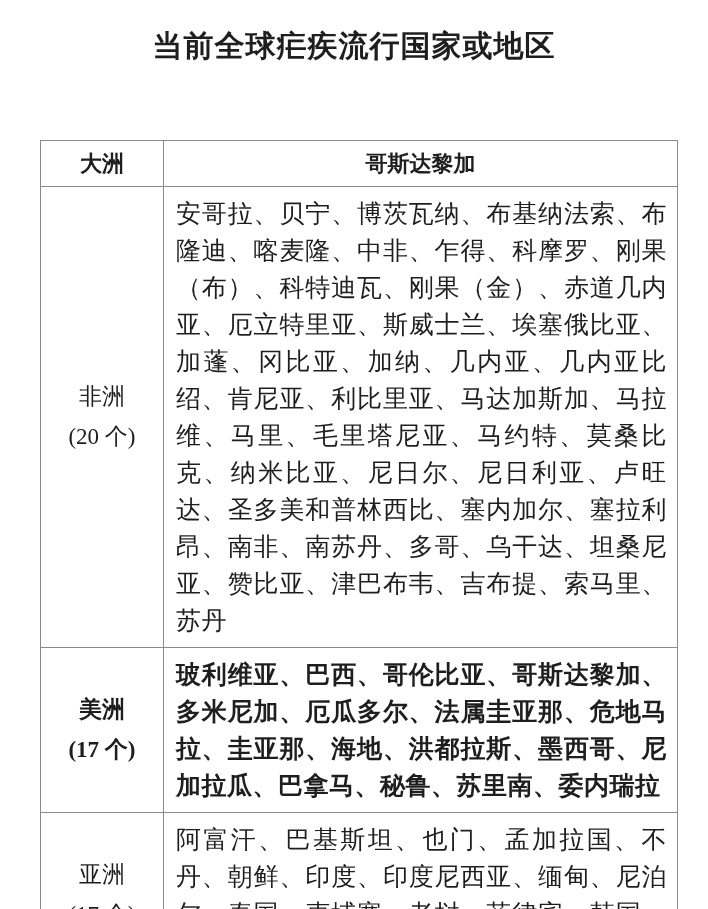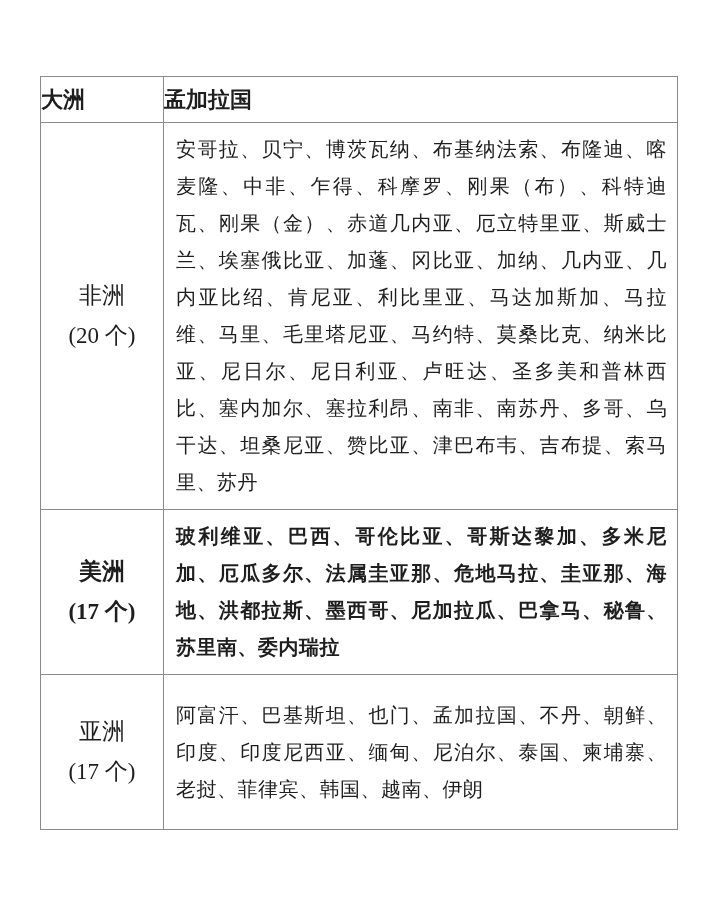--- a/index.html
+++ b/index.html
@@ -28,57 +28,58 @@
     width: 638px;
     margin: 76px 0 0 40px;
   }
   .malaria-table th,
   .malaria-table td {
     border: 1px solid #8a8a8a;
   }
   .malaria-table th {
     font-size: 22px;
     font-weight: bold;
-    text-align: left;
+    text-align: center;
     height: 45px;
     padding: 0;
   }
   .col-continent { width: 122px; }
   .continent-cell {
     text-align: center;
     vertical-align: middle;
     font-size: 23px;
     padding: 0 11px;
   }
   .continent-cell .continent-name { line-height: 40px; }
   .continent-cell .continent-count { line-height: 40px; white-space: nowrap; }
   .countries-cell {
     vertical-align: middle;
-    font-size: 20px;
+    font-size: 25px;
     line-height: 37px;
     padding: 8px 10px 8px 12px;
     text-align: justify;
     text-justify: inter-character;
     letter-spacing: 0.5px;
   }
   tr.row-africa   td { height: 303px; }
   tr.row-americas td { height: 145px; font-weight: bold; }
   tr.row-asia     td { height: 138px; }
 </style>
 </head>
 <body>
 
 <div class="page">
 
+  <h1 class="page-title">当前全球疟疾流行国家或地区</h1>
 
   <table class="malaria-table">
     <thead>
       <tr>
         <th class="col-continent">大洲</th>
-        <th class="col-countries">孟加拉国</th>
+        <th class="col-countries">哥斯达黎加</th>
       </tr>
     </thead>
     <tbody>
 
       <tr class="row-africa">
         <td class="continent-cell">
           <div class="continent-name">非洲</div>
           <div class="continent-count">(20 个)</div>
         </td>
         <td class="countries-cell">安哥拉、贝宁、博茨瓦纳、布基纳法索、布隆迪、喀麦隆、中非、乍得、科摩罗、刚果（布）、科特迪瓦、刚果（金）、赤道几内亚、厄立特里亚、斯威士兰、埃塞俄比亚、加蓬、冈比亚、加纳、几内亚、几内亚比绍、肯尼亚、利比里亚、马达加斯加、马拉维、马里、毛里塔尼亚、马约特、莫桑比克、纳米比亚、尼日尔、尼日利亚、卢旺达、圣多美和普林西比、塞内加尔、塞拉利昂、南非、南苏丹、多哥、乌干达、坦桑尼亚、赞比亚、津巴布韦、吉布提、索马里、苏丹</td>

